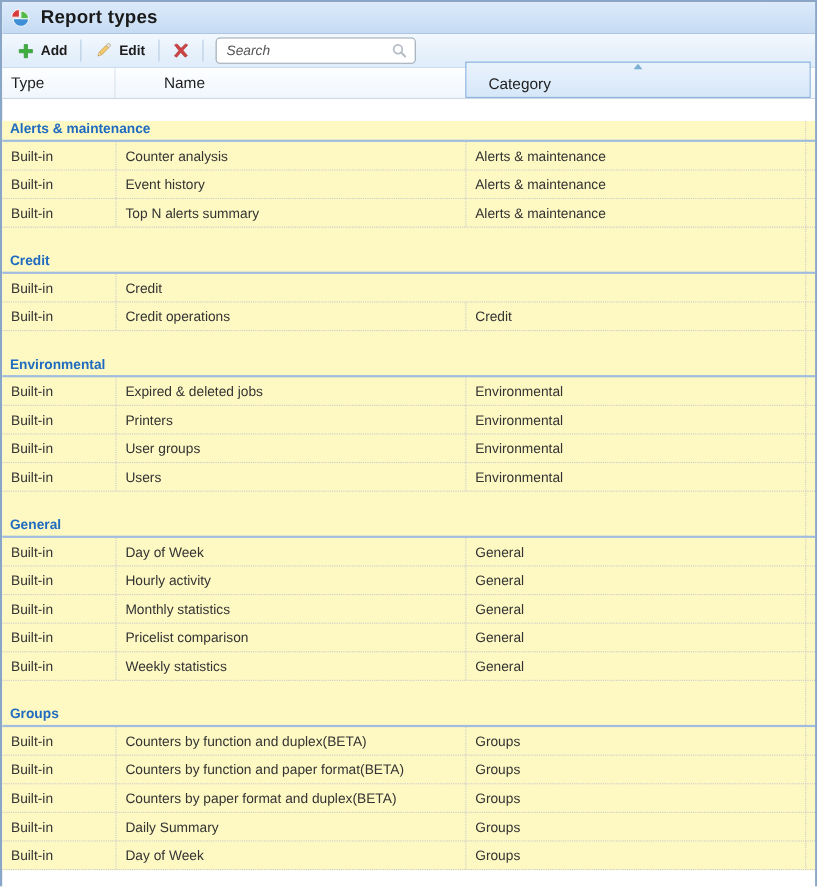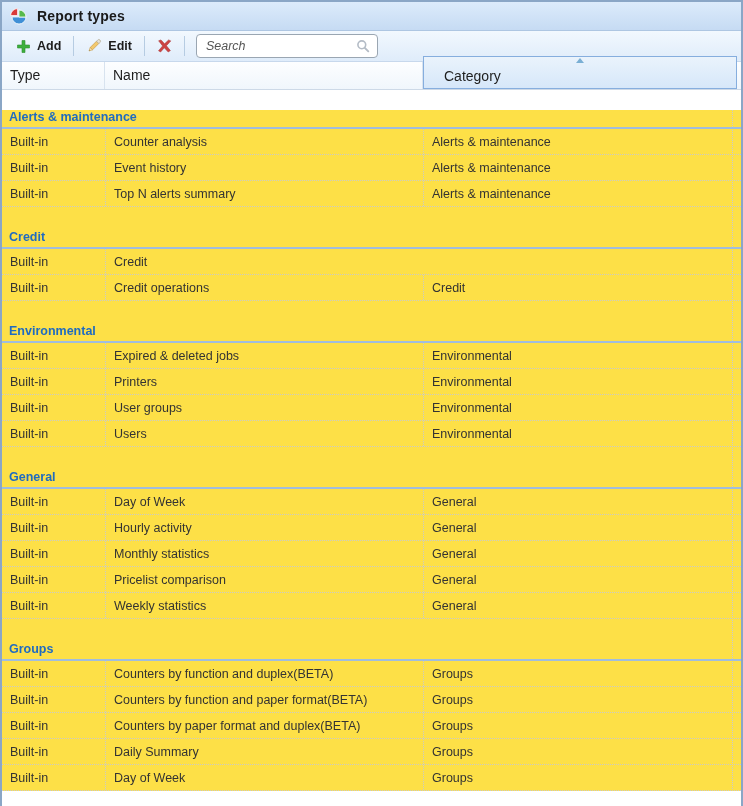--- a/index.html
+++ b/index.html
@@ -12,21 +12,21 @@
     font-family:"Liberation Sans", sans-serif;
   }
 
   
   .titlebar {
     height:29px; background:linear-gradient(#dcebfb, #c6dbf3);
     border-bottom:1px solid #aec6e2;
     display:flex; align-items:center; padding-left:7px;
   }
   .titlebar .app-icon { width:19px; height:19px; display:inline-flex; }
-  .titlebar .title { font-size:14px; font-weight:bold; color:#1a1a1a; margin-left:9px; letter-spacing:0.2px; }
+  .titlebar .title { font-size:17px; font-weight:bold; color:#1a1a1a; margin-left:9px; letter-spacing:0.2px; }
 
   
   .toolbar {
     height:31px; background:linear-gradient(#f2f8fe, #dfecfa);
     border-bottom:1px solid #c7d8ec;
     display:flex; align-items:center; padding-left:5px;
   }
   .tb-btn {
     display:flex; align-items:center; gap:6px;
     padding:3px 8px; border:1px solid transparent; border-radius:3px;
@@ -48,36 +48,36 @@
 
   
   .grid-header {
     height:28px; position:relative;
     background:linear-gradient(#fdfeff, #f0f6fc);
     border-bottom:1px solid #cdd9e7;
     display:flex; font-size:14px; color:#1e1e1e;
   }
   .gh-cell { line-height:27px; padding-left:8px; border-right:1px solid #d8e3ef; }
   .gh-type { width:103px; }
-  .gh-name { width:318px; }
+  .gh-name { width:318px;margin-left:36px; }
   .gh-category {
     position:absolute; left:421px; right:4px; top:-6px; bottom:0;
     background:linear-gradient(#eaf3fc, #d6e7f9);
     border:1px solid #86aede;
     padding-left:20px; display:flex; align-items:flex-end; line-height:23px;
   }
   .sort-arrow {
     position:absolute; top:1px; left:50%; margin-left:-4px;
     width:0; height:0;
     border-left:4px solid transparent; border-right:4px solid transparent;
     border-bottom:5px solid #7aafd4;
   }
 
   
-  .grid-body { position:relative; background:#fde047; }
+  .grid-body { position:relative; background:#fef9c3; }
   .col-edge-line {
     position:absolute; top:0; bottom:0; right:8px; width:0;
     border-left:1px dotted #c9c9c9;
   }
   .group { margin-top:23px; position:relative; }
   .group:first-child { margin-top:20px; }
   .group-title {
     font-size:12.5px; font-weight:bold; color:#1f6bc0;
     padding:0 0 3px 7px; border-bottom:2px solid #a0bddf;
   }

